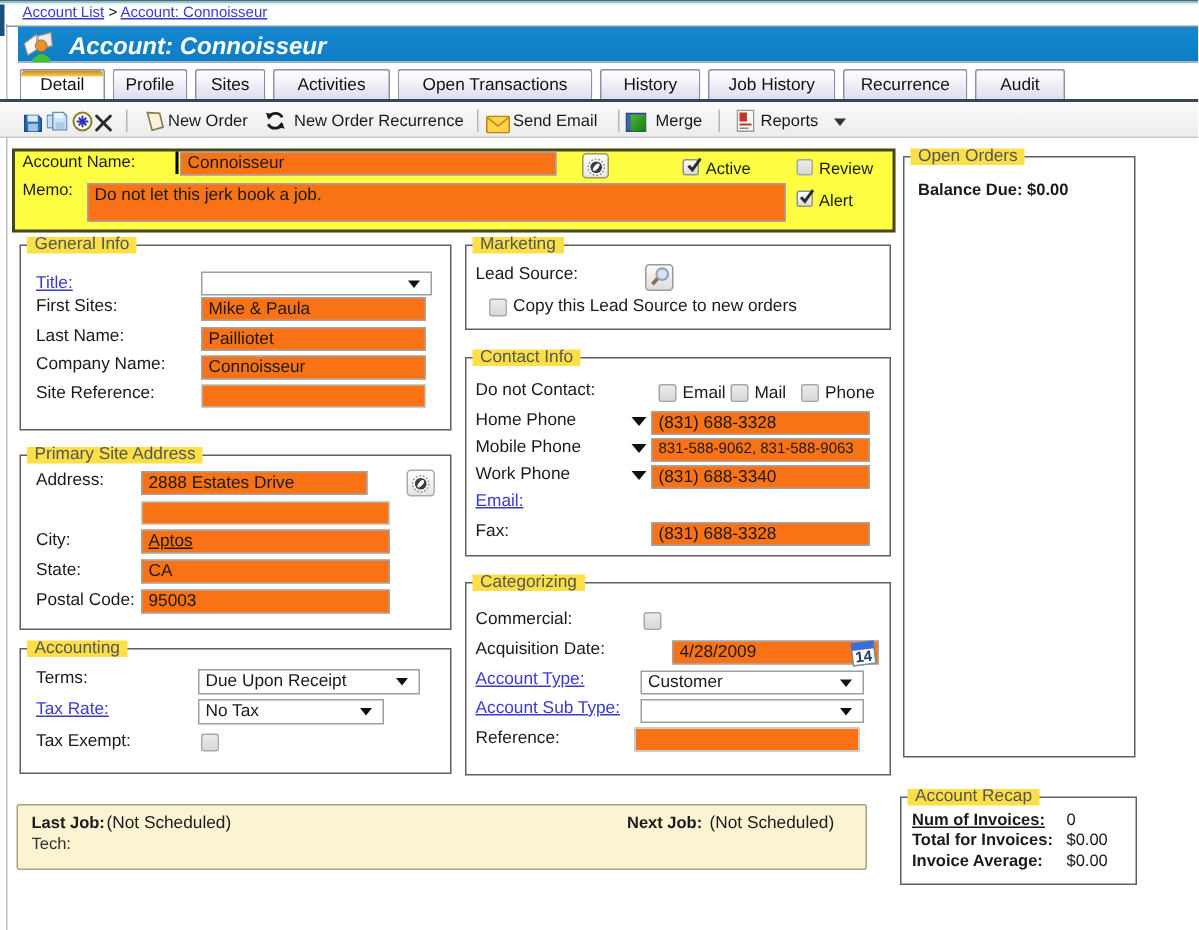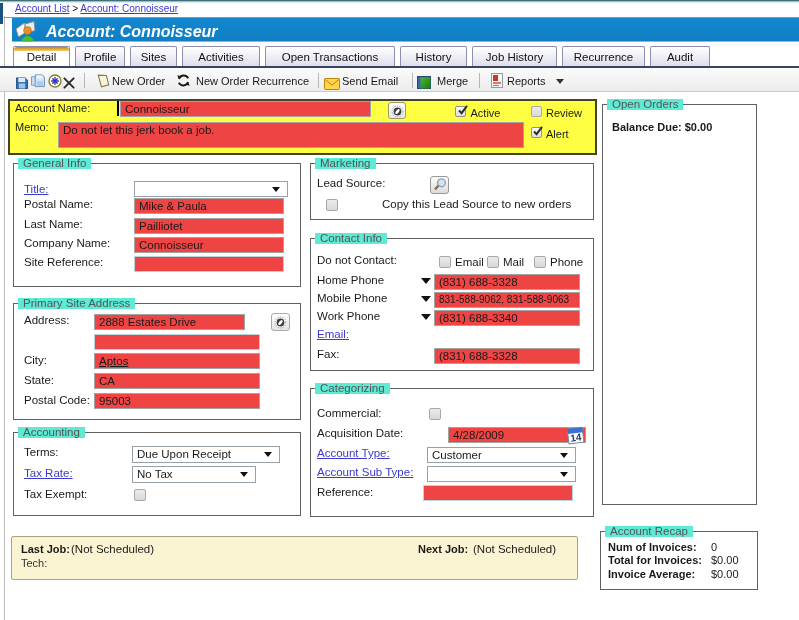--- a/index.html
+++ b/index.html
@@ -2,26 +2,26 @@
 <html><head>
 <meta charset="utf-8">
 <style>
 * { margin:0; padding:0; box-sizing:border-box; }
 html,body { width:799px; height:620px; background:#fff; font-family:"Liberation Sans",sans-serif; }
 #page { position:relative; width:799px; height:620px; overflow:hidden; background:#fff; }
 .abs { position:absolute; }
 .lbl { position:absolute; font-size:11.5px; color:#1a1a1a; white-space:nowrap; }
 .sm { font-size:11px; }
 .link { color:#3a3ace; text-decoration:underline; }
-.inp { position:absolute; background:#ef4444; border:1px solid #a4a4a4; font-size:11.5px; color:#1a1a1a; padding:1px 0 0 4px; white-space:nowrap; overflow:hidden; }
+.inp { position:absolute; background:#f97316; border:1px solid #a4a4a4; font-size:11.5px; color:#1a1a1a; padding:1px 0 0 4px; white-space:nowrap; overflow:hidden; }
 .inp2 { border:1px solid #b9d5d9; }
 .sel { position:absolute; background:#fff; border:1px solid #98a0a8; font-size:11.5px; color:#1a1a1a; padding:1px 0 0 4px; white-space:nowrap; overflow:hidden; }
 .sel .tri { position:absolute; right:7px; top:50%; margin-top:-2.5px; width:0; height:0; border-left:4px solid transparent; border-right:4px solid transparent; border-top:5px solid #111; }
 .fs { position:absolute; border:1px solid #606060; background:transparent; }
-.leg { position:absolute; top:-6px; left:4px; background:#5eead4; padding:0 5px; font-size:11.5px; color:#555; line-height:11px; white-space:nowrap; }
+.leg { position:absolute; top:-6px; left:4px; background:#fde047; padding:0 5px; font-size:11.5px; color:#555; line-height:11px; white-space:nowrap; }
 .cb { position:absolute; width:12px; height:12px; border:1px solid #919191; border-radius:2px; background:linear-gradient(#fdfdfd,#dcdcdc); }
 .cb.off { background:linear-gradient(#ebebeb,#d8d8d8); border-color:#a8a8a8; }
 .cb svg { position:absolute; left:0.5px; top:-2px; overflow:visible; }
 .tri-dn { position:absolute; width:0; height:0; border-left:5px solid transparent; border-right:5px solid transparent; border-top:6.5px solid #111; }
 .sep { position:absolute; top:73px; width:1px; height:15px; background:#b5b5b5; }
 .tbtxt { position:absolute; top:75px; font-size:11px; color:#1a1a1a; white-space:nowrap; }
 .tab { position:absolute; top:46px; height:20px; border:1px solid #8d8dae; border-bottom:none; border-radius:2px 2px 0 0; background:linear-gradient(#ffffff,#dedeee); font-size:11.5px; color:#111; text-align:center; line-height:20px; }
 .bold { font-weight:bold; }
 </style>
 </head>
@@ -191,21 +191,21 @@
     </div>
 <div class="lbl sm" style="left:546px;top:128px;">Alert</div>
 
 <div class="fs" style="left:13px;top:163px;width:288px;height:124px;">
       <span class="leg">General Info</span>
     </div>
 <div class="lbl" style="left:24px;top:183px;"><span class="link">Title:</span></div>
 <div class="sel" style="left:134px;top:181px;width:154px;height:16px;">
       <span class="tri"></span>
     </div>
-<div class="lbl" style="left:24px;top:197.5px;">Postal Name:</div>
+<div class="lbl" style="left:24px;top:197.5px;">First Sites:</div>
 <div class="inp" style="left:134px;top:198px;width:150px;height:16px;">Mike &amp; Paula</div>
 <div class="lbl" style="left:24px;top:217.5px;">Last Name:</div>
 <div class="inp" style="left:134px;top:217.5px;width:150px;height:16px;">Pailliotet</div>
 <div class="lbl" style="left:24px;top:236.5px;">Company Name:</div>
 <div class="inp" style="left:134px;top:237px;width:150px;height:16px;">Connoisseur</div>
 <div class="lbl" style="left:24px;top:256px;">Site Reference:</div>
 <div class="inp inp2" style="left:134px;top:256px;width:150px;height:16px;"></div>
 
 <div class="fs" style="left:13px;top:303px;width:288px;height:117px;">
       <span class="leg">Primary Site Address</span>
@@ -241,21 +241,21 @@
       <span class="leg">Marketing</span>
     </div>
 <div class="lbl" style="left:317px;top:177px;">Lead Source:</div>
 <div class="abs" style="left:430px;top:176px;width:19px;height:18px;background:linear-gradient(#fdfdfd,#dcdcdc);border:1px solid #999;border-radius:3px;">
 <svg width="15" height="15" viewBox="0 0 15 15" style="position:absolute;left:1px;top:0px;">
 <line x1="6.5" y1="8.5" x2="3" y2="12.5" stroke="#8a6d4e" stroke-width="2.4"></line>
 <circle cx="9.5" cy="5.8" r="3.9" fill="#d4e2f2" stroke="#93a2b8" stroke-width="1.4"></circle>
 </svg>
 </div>
 <div class="cb off" style="left:326px;top:199px;"></div>
-<div class="lbl" style="left:342px;top:198px;margin-left:40px;">Copy this Lead Source to new orders</div>
+<div class="lbl" style="left:342px;top:198px;">Copy this Lead Source to new orders</div>
 
 <div class="fs" style="left:310px;top:237.5px;width:284px;height:133.5px;">
       <span class="leg">Contact Info</span>
     </div>
 <div class="lbl" style="left:317px;top:253.5px;">Do not Contact:</div>
 <div class="cb off" style="left:439px;top:256px;"></div>
     <div class="lbl" style="left:455px;top:255.5px;">Email</div>
 <div class="cb off" style="left:487px;top:256px;"></div>
     <div class="lbl" style="left:503px;top:255.5px;">Mail</div>
 <div class="cb off" style="left:534px;top:256px;"></div>
@@ -299,21 +299,21 @@
 <div class="inp inp2" style="left:423px;top:485px;width:150px;height:16px;"></div>
 
 <div class="fs" style="left:602px;top:104px;width:155px;height:401px;">
       <span class="leg">Open Orders</span>
     </div>
 <div class="lbl sm bold" style="left:612px;top:121px;">Balance Due: $0.00</div>
 
 <div class="fs" style="left:600px;top:531px;width:158px;height:59px;">
       <span class="leg">Account Recap</span>
     </div>
-<div class="lbl sm bold" style="left:608px;top:540.5px;">Num of Invoices:</div>
+<div class="lbl sm bold" style="left:608px;top:540.5px;text-decoration:underline;">Num of Invoices:</div>
 <div class="lbl sm" style="left:711px;top:540.5px;">0</div>
 <div class="lbl sm bold" style="left:608px;top:554px;">Total for Invoices:</div>
 <div class="lbl sm" style="left:711px;top:554px;">$0.00</div>
 <div class="lbl sm bold" style="left:608px;top:567.5px;">Invoice Average:</div>
 <div class="lbl sm" style="left:711px;top:567.5px;">$0.00</div>
 
 <div class="abs" style="left:11px;top:536px;width:567px;height:44px;background:#faf4d2;border:1px solid #aba284;border-radius:2px;"></div>
 <div class="lbl sm bold" style="left:21px;top:543px;">Last Job:</div>
 <div class="lbl" style="left:71px;top:543px;">(Not Scheduled)</div>
 <div class="lbl sm" style="left:21px;top:556.5px;color:#333;">Tech:</div>

